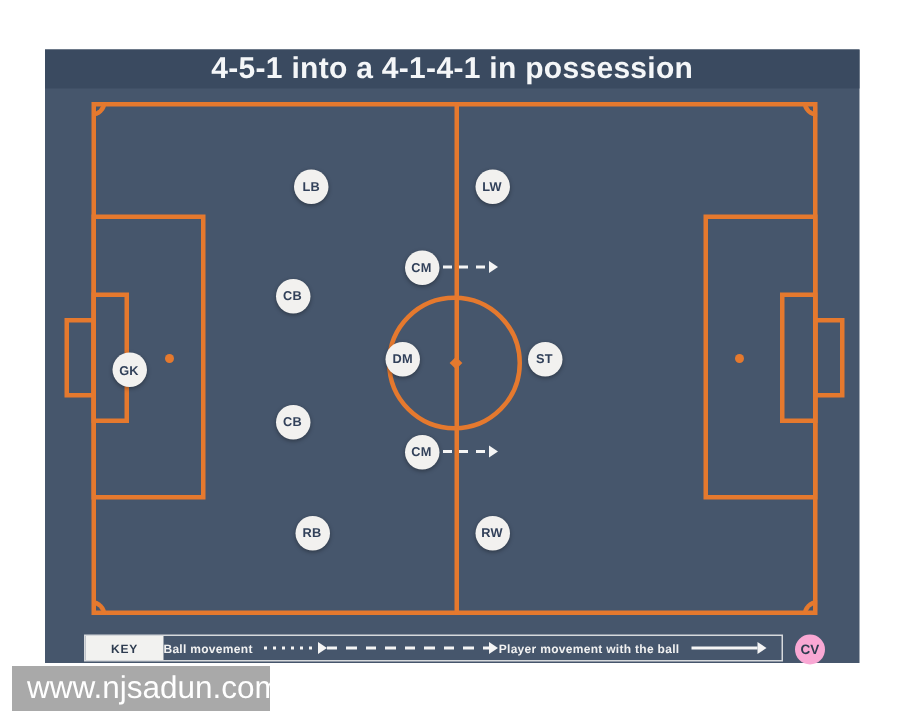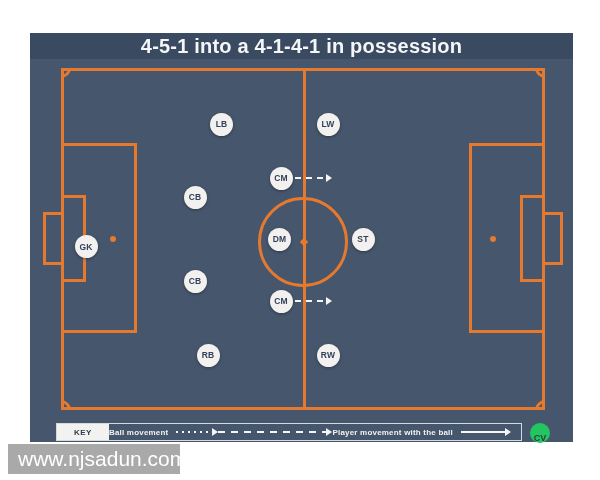--- a/index.html
+++ b/index.html
@@ -63,22 +63,22 @@
   .key-text{font-size:8px;font-weight:600;letter-spacing:.2px;white-space:nowrap;}
   .karrow{display:flex;align-items:center;}
   .ln-dotted{width:36px;height:2px;
       background:repeating-linear-gradient(90deg,var(--arrow-white) 0 2px,transparent 2px 6px);}
   .ln-dashed{width:108px;height:2px;
       background:repeating-linear-gradient(90deg,var(--arrow-white) 0 7px,transparent 7px 13px);}
   .ln-solid{width:44px;height:2px;background:var(--arrow-white);}
   .g8{margin-left:8px;} .g12{margin-left:0;}
 
   .cv-badge{position:absolute;left:500px;top:390px;width:20px;height:20px;border-radius:50%;
-            background:#22c55e;color:#2e3c50;font-size:9px;font-weight:700;
-            display:flex;align-items:flex-end;justify-content:center;}
+            background:#f9a8d4;color:#2e3c50;font-size:9px;font-weight:700;
+            display:flex;align-items:center;justify-content:center;}
 
   
   .watermark{position:absolute;left:8px;top:444px;width:172px;height:30px;
              background:var(--overlay-gray);color:#fff;font-size:21px;
              display:flex;align-items:center;padding-left:10px;box-sizing:border-box;}
 </style>
 </head>
 <body>
 
 <div class="page">
@@ -103,31 +103,31 @@
       <div class="pen-spot pen-spot-left"></div>
       <div class="pen-spot pen-spot-right"></div>
       <div class="arc arc-tl"></div>
       <div class="arc arc-tr"></div>
       <div class="arc arc-bl"></div>
       <div class="arc arc-br"></div>
     </div>
 
     <div id="players-layer">
         <div class="player" style="left: 44.5px; top: 202px;">GK</div>
-        <div class="player" style="left: 180px; top: 79.5px;">LB</div>
+        <div class="player" style="left: 166px; top: 79.5px;">LB</div>
         <div class="player" style="left: 153.5px; top: 152.5px;">CB</div>
         <div class="player" style="left: 153.5px; top: 236.5px;">CB</div>
         <div class="player" style="left: 166.5px; top: 310.5px;">RB</div>
         <div class="player" style="left: 286.5px; top: 79.5px;">LW</div>
         <div class="player" style="left: 239.5px; top: 133.5px;">CM</div>
         <div class="move-arrow" style="left: 265px; top: 141px;">
           <span class="ln"></span>
           <span class="head"></span>
         </div>
-        <div class="player" style="left: 238px; top: 194.5px; text-align: center;">DM</div>
+        <div class="player" style="left: 227px; top: 194.5px; text-align: center;">DM</div>
         <div class="player" style="left: 239.5px; top: 256.5px;">CM</div>
         <div class="move-arrow" style="left: 265px; top: 264px;">
           <span class="ln"></span>
           <span class="head"></span>
         </div>
         <div class="player" style="left: 286.5px; top: 310.5px;">RW</div>
         <div class="player" style="left: 321.5px; top: 194.5px;">ST</div>
       </div>
 
     <div class="key-bar">

